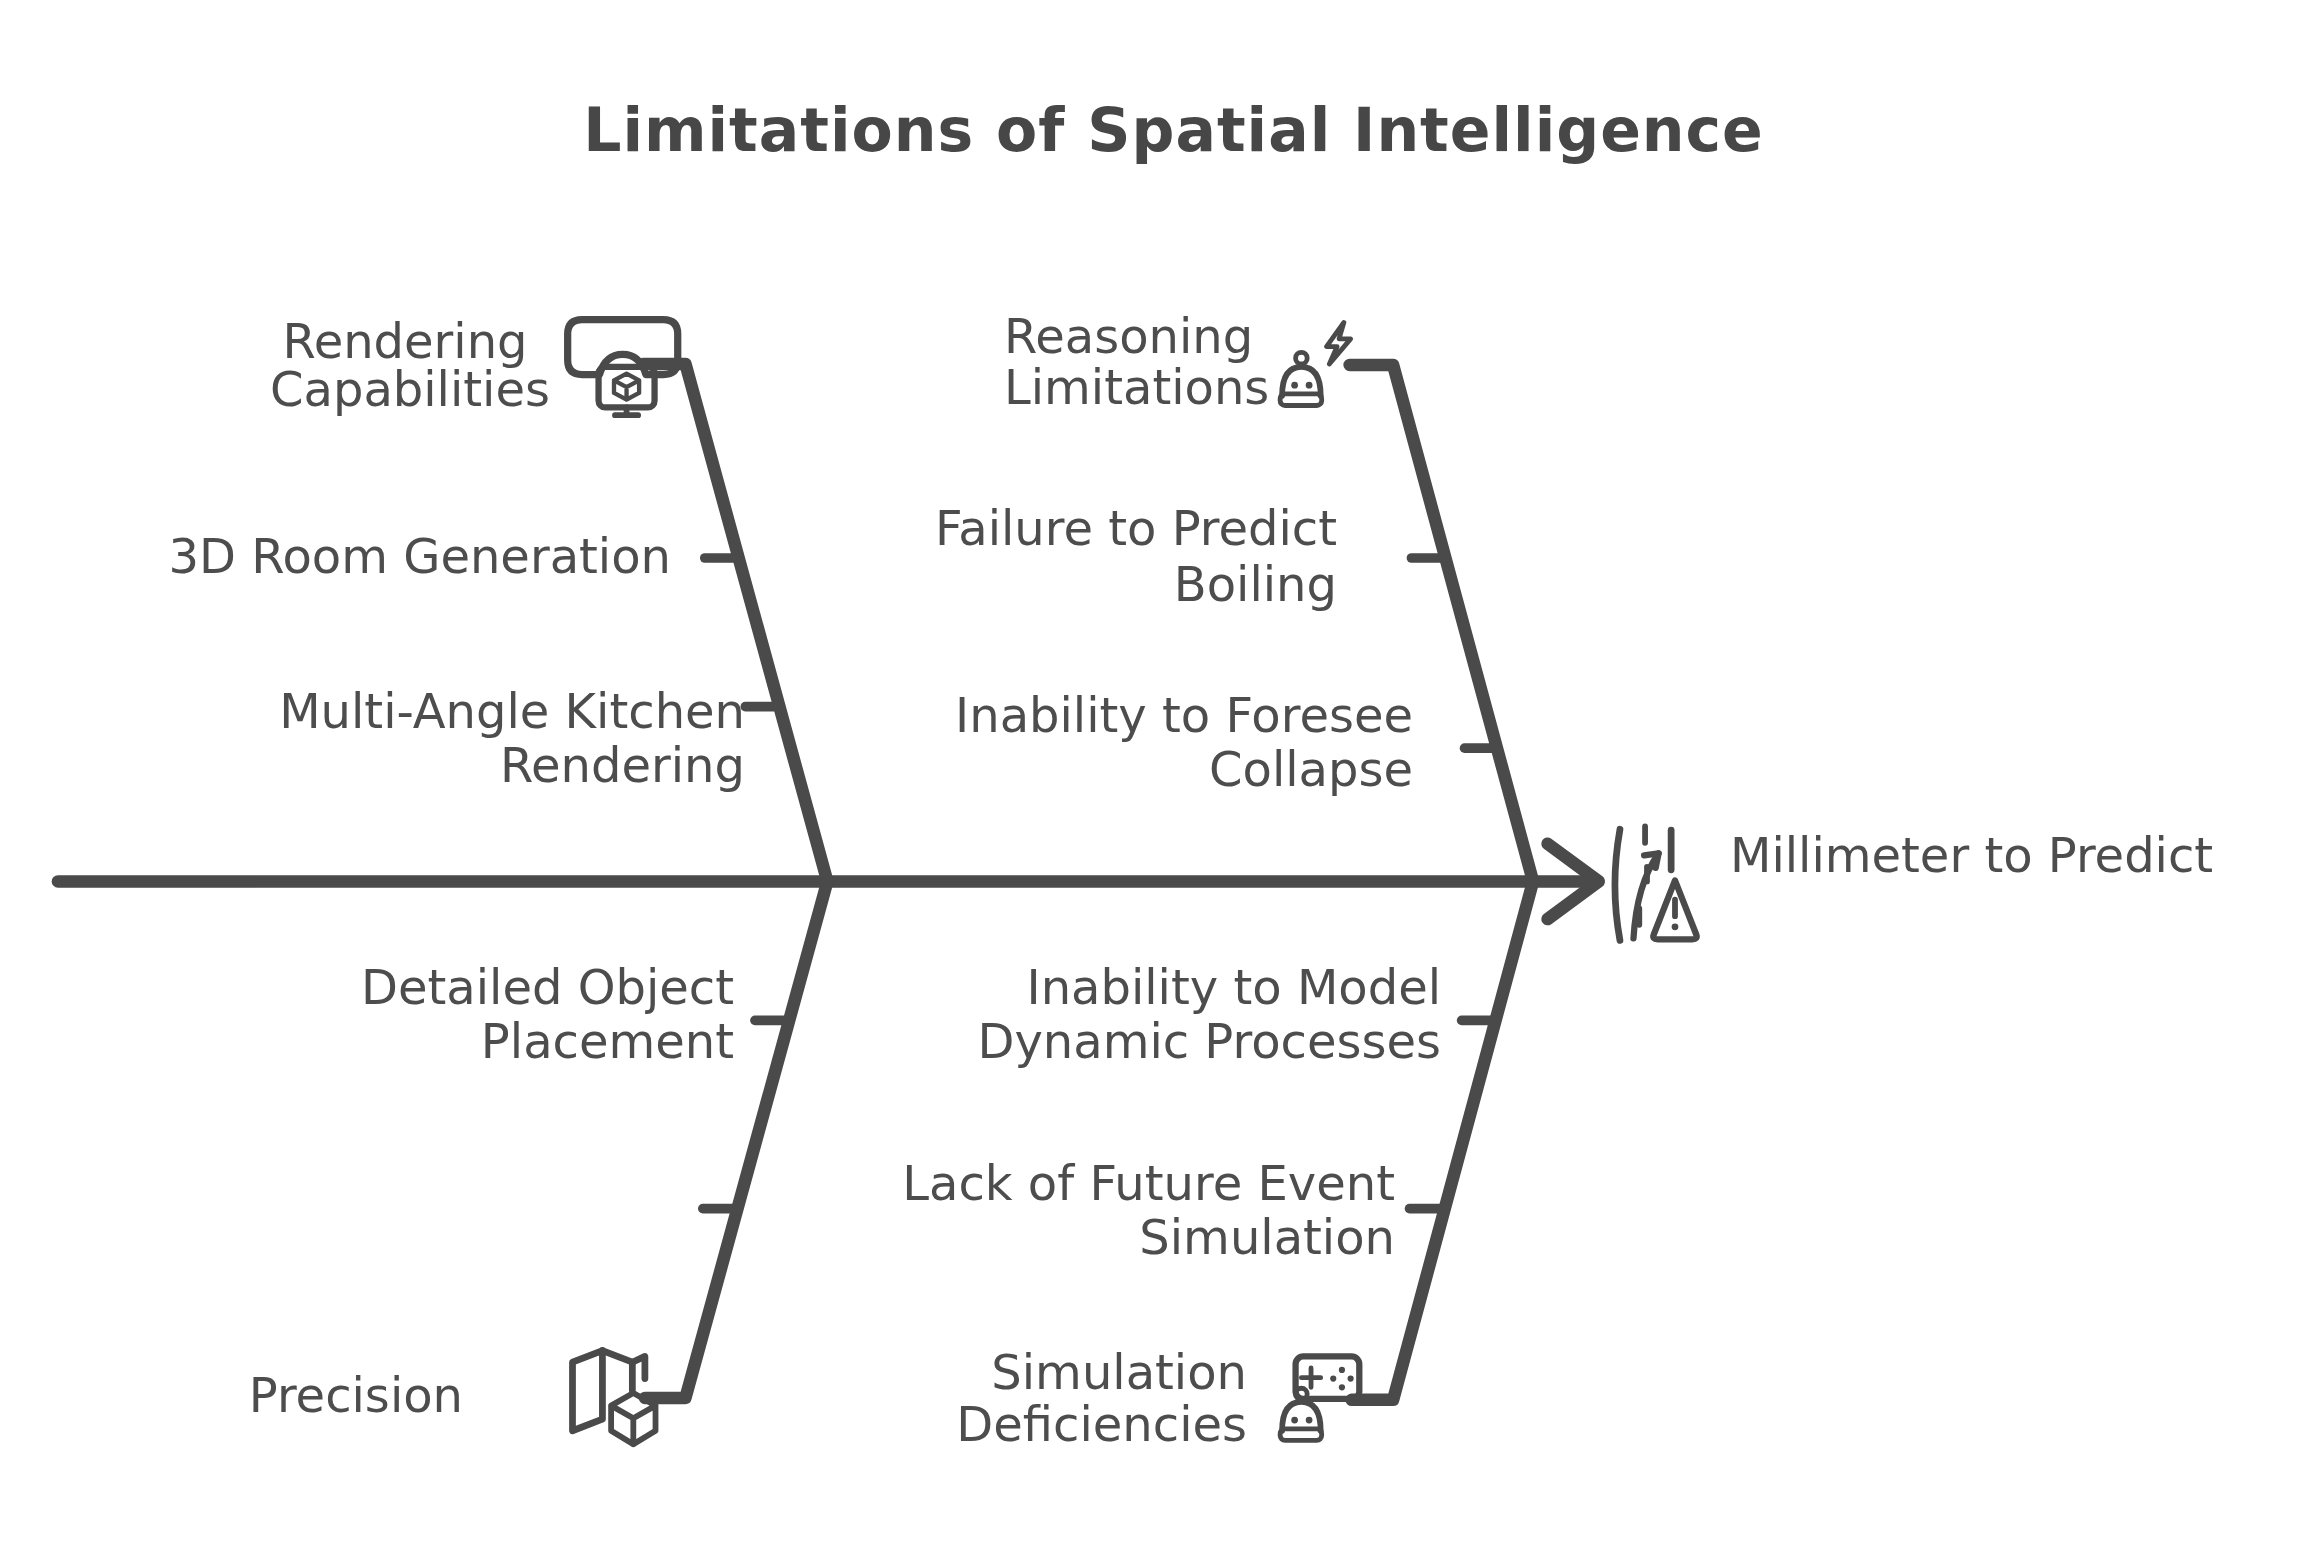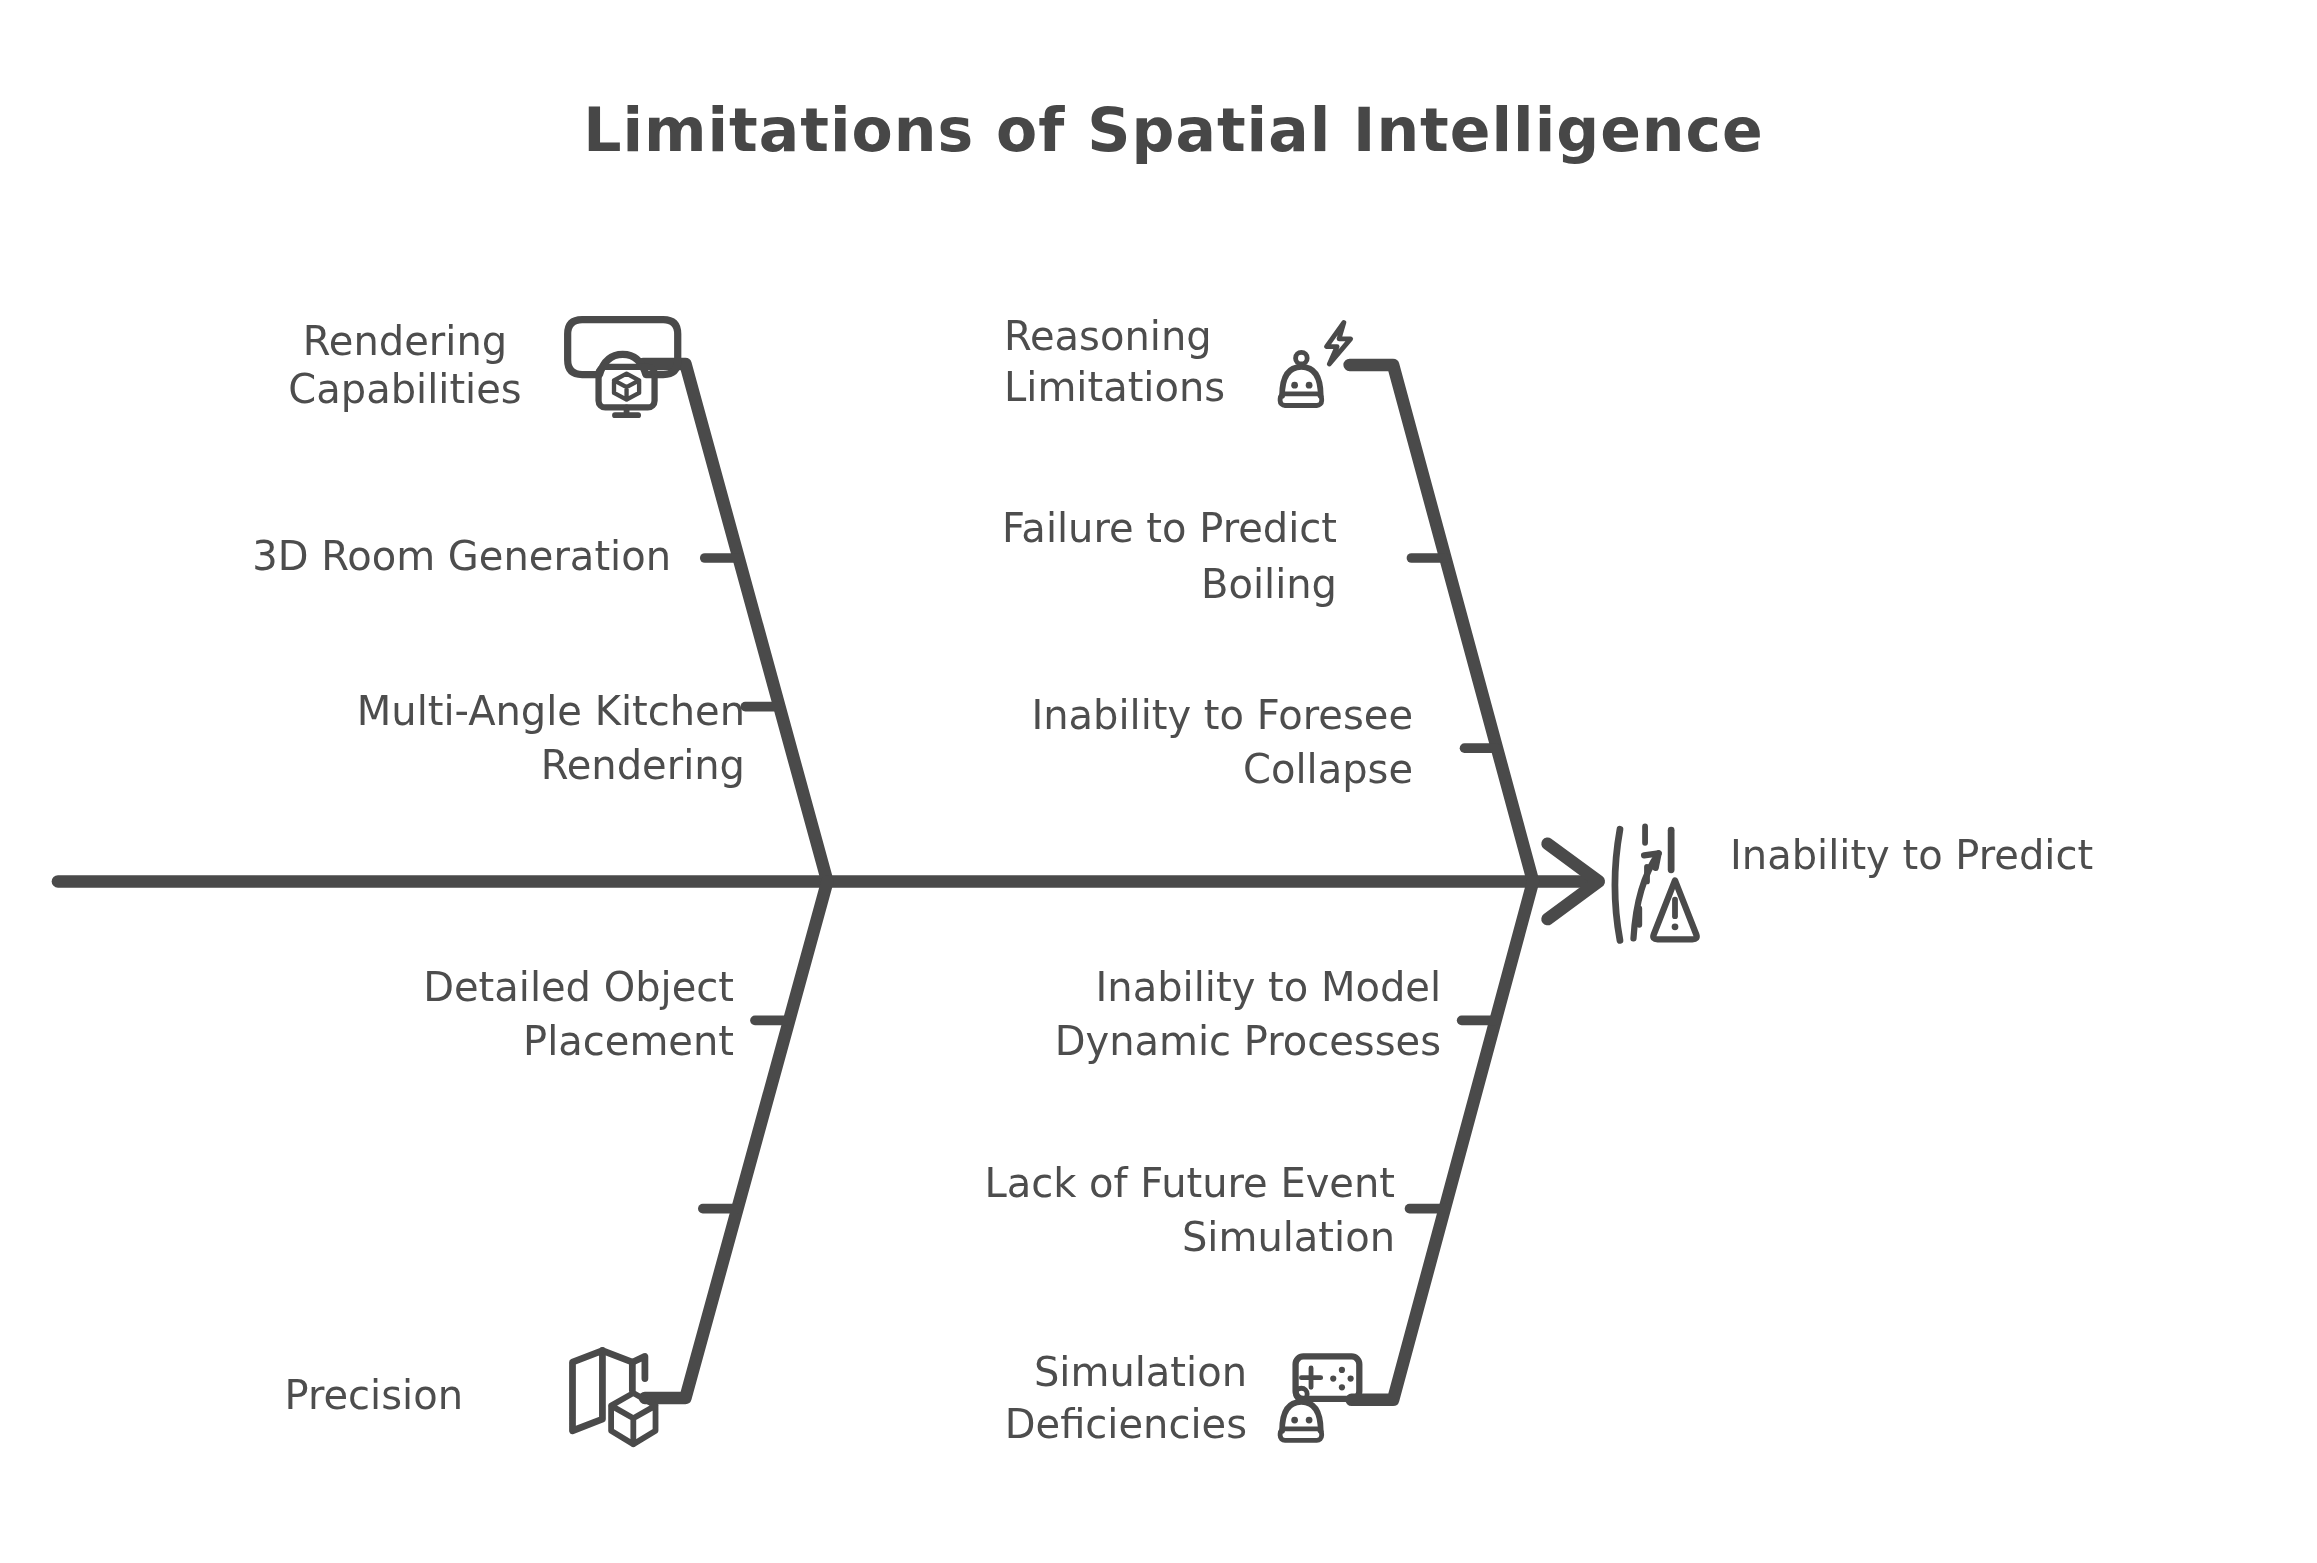--- a/index.html
+++ b/index.html
@@ -8,21 +8,21 @@
     width:2317px;
     height:1563px;
     background:#ffffff;
     overflow:hidden;
     font-family:"DejaVu Sans", sans-serif;
   }
   #skeleton{position:absolute;left:0;top:0;}
   .label{
     position:absolute;
     color:#4d4d4d;
-    font-size:40px;
+    font-size:48px;
     line-height:54px;
     white-space:nowrap;
   }
   .label .ln{display:block;}
   .ra{text-align:right;}
   .la{text-align:left;}
   .ca{text-align:center;}
   .branch-label{line-height:48px;}
   #title{
     position:absolute;
@@ -161,17 +161,17 @@
     <span class="ln">Inability to Model</span>
     <span class="ln">Dynamic Processes</span>
   </div>
 
   <div class="label ra" style="right:922px;top:1156px;">
     <span class="ln">Lack of Future Event</span>
     <span class="ln">Simulation</span>
   </div>
 
   <div class="label la" style="left:1730px;top:828px;">
-    <span class="ln">Inability to Predict</span>
+    <span class="ln">Millimeter to Predict</span>
   </div>
 
 </div>
 
 
 </body></html>

